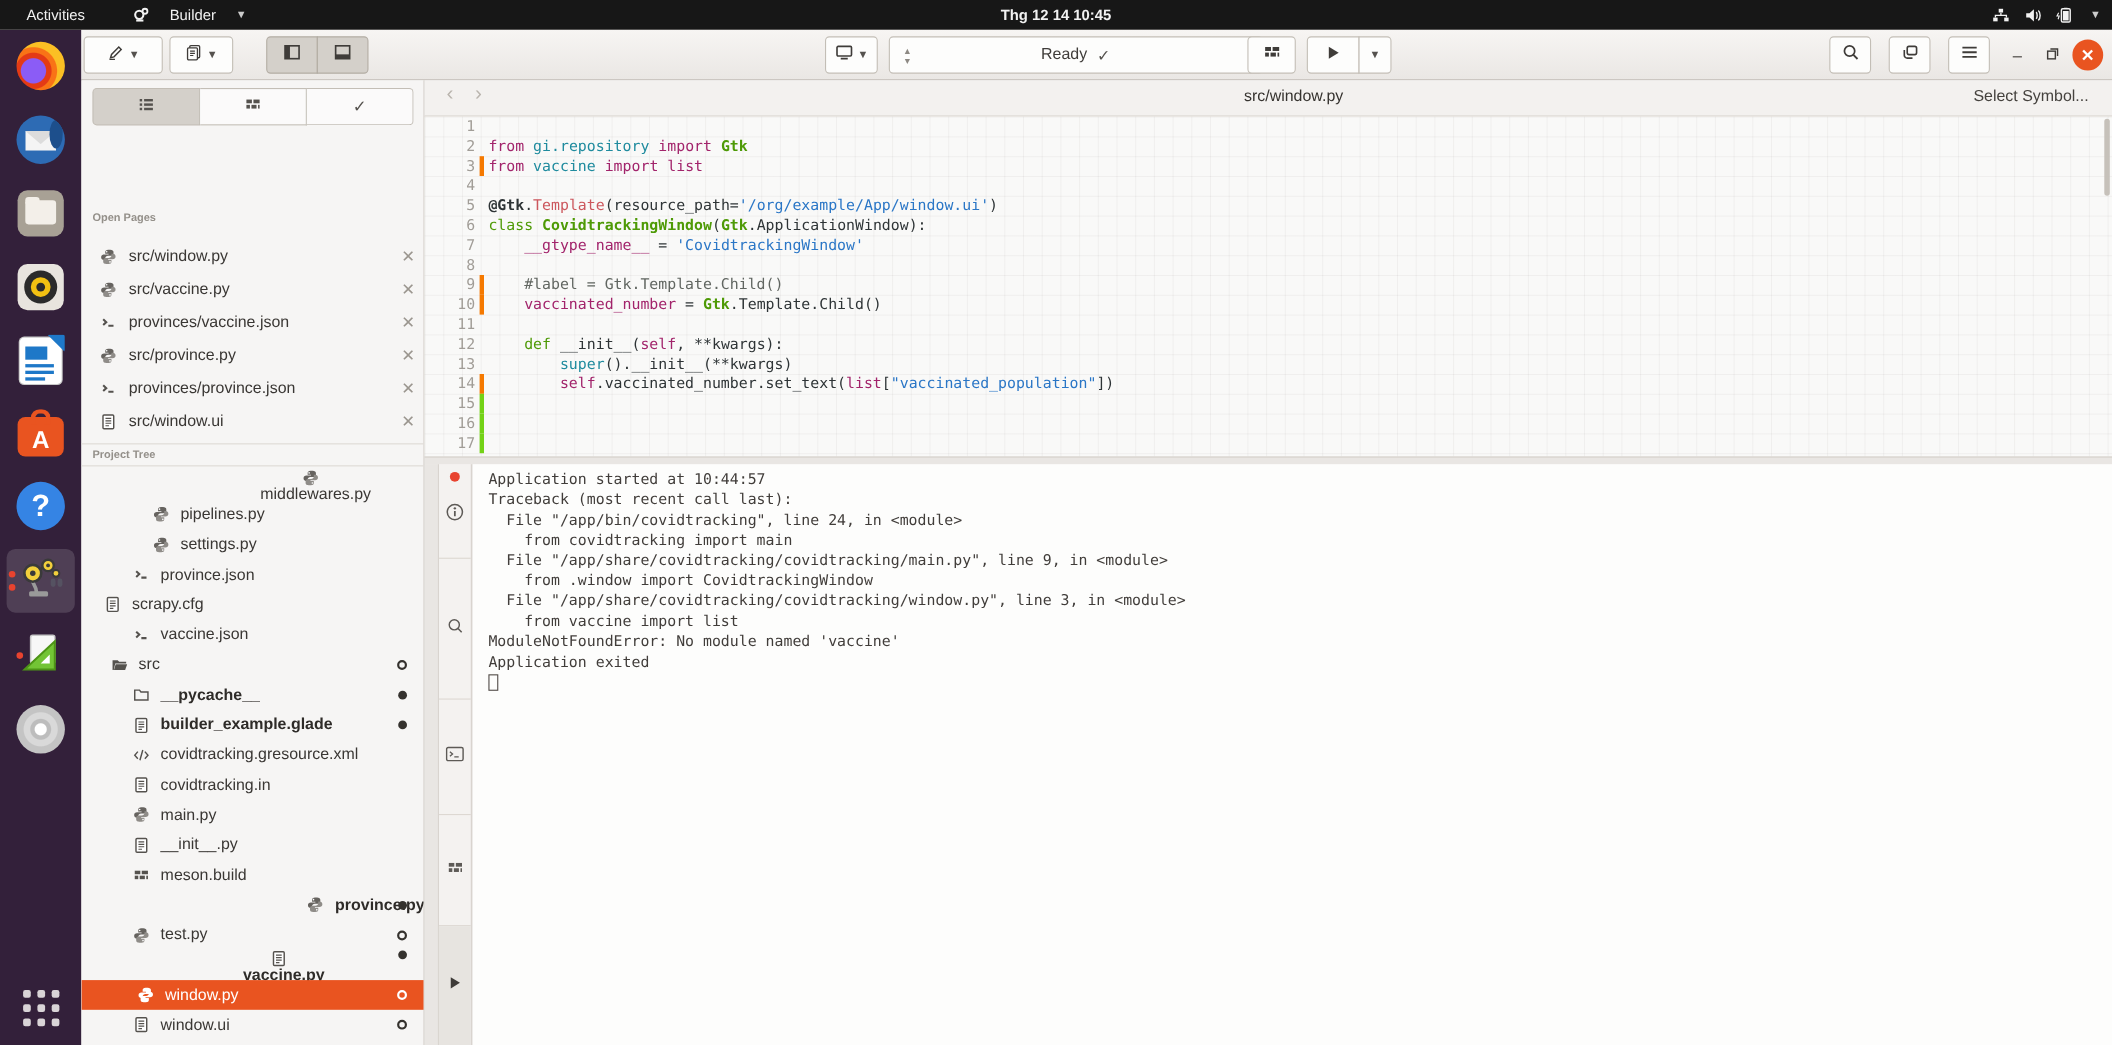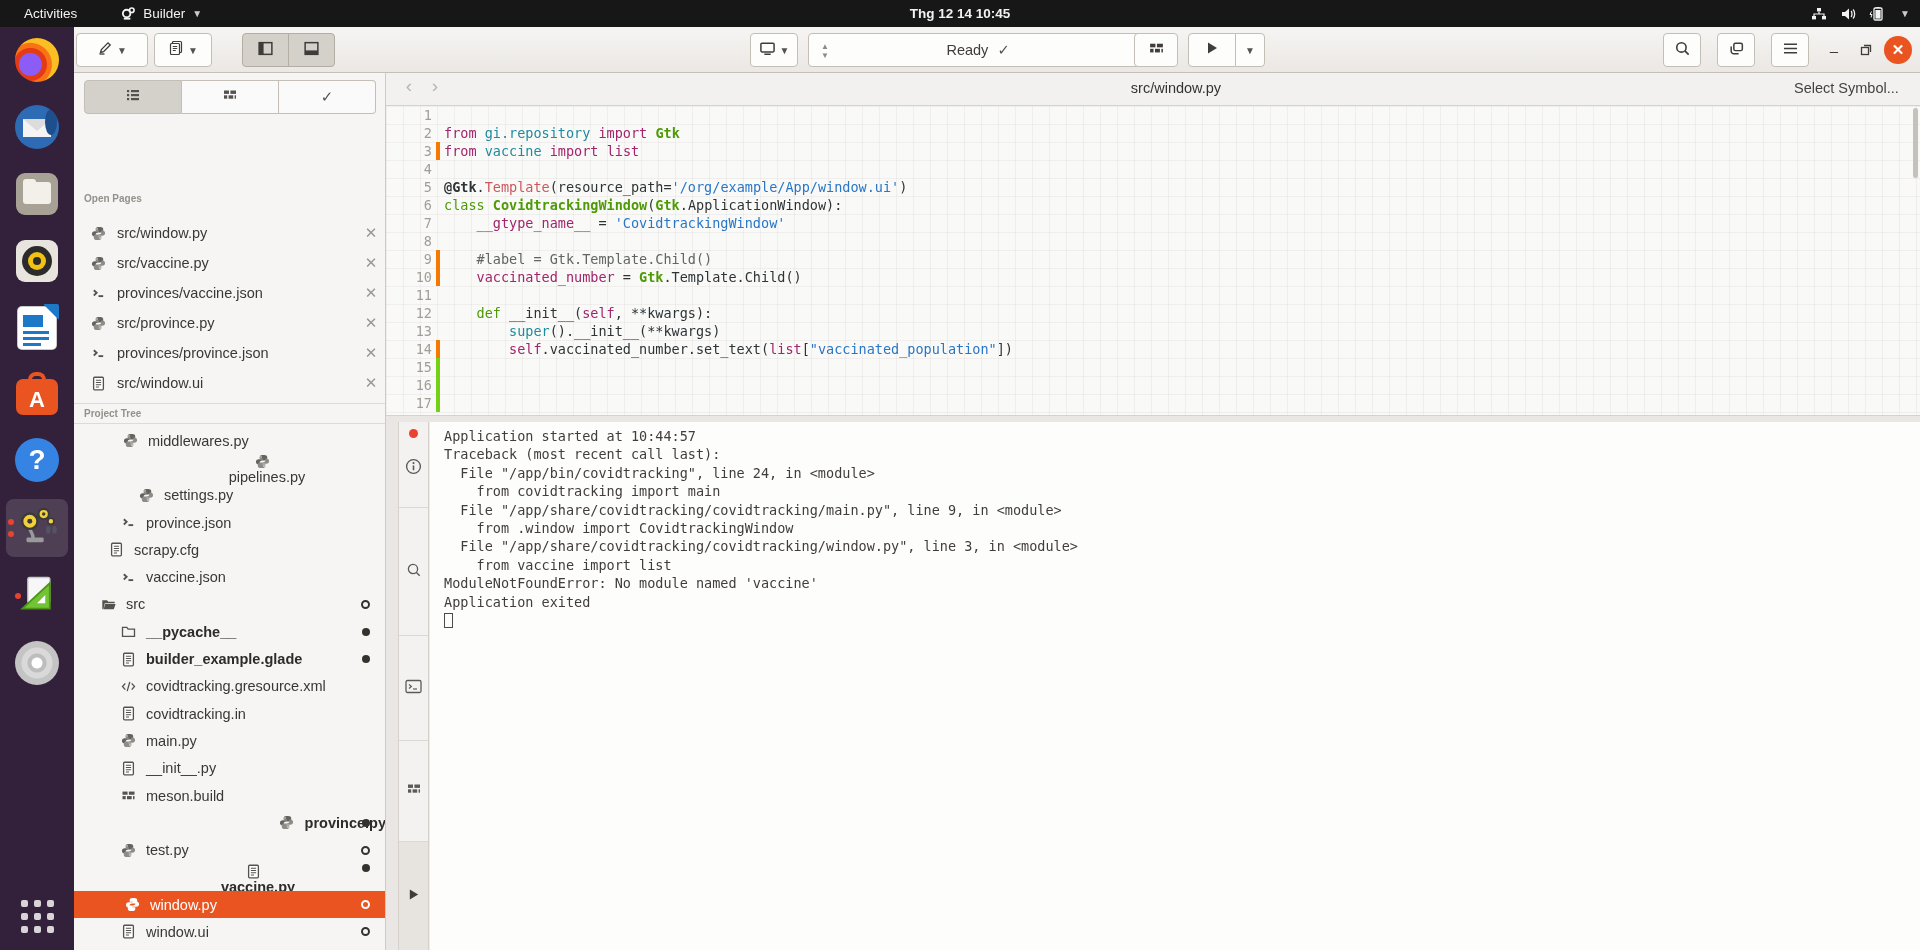--- a/index.html
+++ b/index.html
@@ -4,21 +4,21 @@
 <style>
   * { margin:0; padding:0; box-sizing:border-box; }
   html,body { width:1920px; height:950px; overflow:hidden; background:#edebe9;
               font-family:"Liberation Sans", sans-serif; }
 
   
   #shellbar { position:absolute; left:0; top:0; width:1920px; height:27px;
               background:#171717; color:#f2f2f2; font-size:13.5px; z-index:50;
               display:flex; align-items:center; }
   #activities { margin-left:14px; padding:0 10px; }
-  #appmenu { margin-left:34px; display:flex; align-items:center; gap:7px; }
+  #appmenu { margin-left:34px; display:flex; align-items:center; gap:18px; }
   #shell-clock { position:absolute; left:0; right:0; text-align:center; font-weight:bold; }
   #shell-status { position:absolute; right:10px; top:0; height:27px; display:flex; align-items:center; gap:13px; }
   .shell-ico svg { display:block; }
 
   
   #dock { position:absolute; left:0; top:27px; width:74px; height:923px;
           background:#33203a; }
   .dock-item { position:absolute; left:13px; width:48px; height:48px;
                display:flex; align-items:center; justify-content:center; }
   .dock-item.active-tile { left:6px; width:62px; height:58px; background:rgba(255,255,255,.14);
@@ -442,32 +442,32 @@
             <rect x="2.8" y="1.3" width="10.4" height="13.4" rx="1" fill="#fff" stroke="#55524e" stroke-width="1.4"></rect>
             <path d="M5.2 4.6h5.6M5.2 7h5.6M5.2 9.4h5.6M5.2 11.8h3.4" stroke="#55524e" stroke-width="1.1"></path>
           </svg>
         </span>
         <span class="lbl">src/window.ui</span>
         <span class="op-close">✕</span>
       </div>
     </div>
   <div class="side-heading" id="pt-heading">Project Tree</div>
   <div id="tree-list">
-      <div class="tree-row" style="padding-left: 48px;">
+      <div class="tree-row" style="padding-left: 104px; flex-direction: column;">
         <span class="ticon">
           <svg width="15" height="15" viewBox="0 0 16 16">
             <path fill="#66635f" d="M7.9 1C6 1 5 1.9 5 3.2V5h3.2v.7H3.8C2.2 5.7 1 6.7 1 8.4s1.2 2.7 2.8 2.7H5V9.4C5 7.9 6.2 7 7.7 7h3.1C12 7 13 6 13 4.8V3.2C13 1.9 11.8 1 9.9 1H7.9z"></path>
             <path fill="#8f8c88" d="M8.1 15c1.9 0 2.9-.9 2.9-2.2V11H7.8v-.7h4.4c1.6 0 2.8-1 2.8-2.7S13.8 4.9 12.2 4.9H11v1.7C11 8.1 9.8 9 8.3 9H5.2C4 9 3 10 3 11.2v1.6C3 14.1 4.2 15 6.1 15h2z"></path>
             <circle cx="6.4" cy="3.1" r=".8" fill="#fff"></circle>
             <circle cx="9.6" cy="12.9" r=".8" fill="#fff"></circle>
           </svg>
         </span>
         <span class="lbl">middlewares.py</span>
       </div>
-      <div class="tree-row" style="padding-left: 64px; flex-direction: column;">
+      <div class="tree-row" style="padding-left: 64px;">
         <span class="ticon">
           <svg width="15" height="15" viewBox="0 0 16 16">
             <path fill="#66635f" d="M7.9 1C6 1 5 1.9 5 3.2V5h3.2v.7H3.8C2.2 5.7 1 6.7 1 8.4s1.2 2.7 2.8 2.7H5V9.4C5 7.9 6.2 7 7.7 7h3.1C12 7 13 6 13 4.8V3.2C13 1.9 11.8 1 9.9 1H7.9z"></path>
             <path fill="#8f8c88" d="M8.1 15c1.9 0 2.9-.9 2.9-2.2V11H7.8v-.7h4.4c1.6 0 2.8-1 2.8-2.7S13.8 4.9 12.2 4.9H11v1.7C11 8.1 9.8 9 8.3 9H5.2C4 9 3 10 3 11.2v1.6C3 14.1 4.2 15 6.1 15h2z"></path>
             <circle cx="6.4" cy="3.1" r=".8" fill="#fff"></circle>
             <circle cx="9.6" cy="12.9" r=".8" fill="#fff"></circle>
           </svg>
         </span>
         <span class="lbl">pipelines.py</span>
       </div>
@@ -484,21 +484,21 @@
       </div>
       <div class="tree-row" style="padding-left: 46px;">
         <span class="ticon">
           <svg width="15" height="15" viewBox="0 0 16 16">
             <path d="M3 4.5l3 2.8-3 2.8" fill="none" stroke="#55524e" stroke-width="2"></path>
             <path d="M8 10.8h5" stroke="#55524e" stroke-width="2"></path>
           </svg>
         </span>
         <span class="lbl">province.json</span>
       </div>
-      <div class="tree-row" style="padding-left: 34px; align-items: center;">
+      <div class="tree-row" style="padding-left: 20px; align-items: center;">
         <span class="ticon">
           <svg width="15" height="15" viewBox="0 0 16 16">
             <rect x="2.8" y="1.3" width="10.4" height="13.4" rx="1" fill="#fff" stroke="#55524e" stroke-width="1.4"></rect>
             <path d="M5.2 4.6h5.6M5.2 7h5.6M5.2 9.4h5.6M5.2 11.8h3.4" stroke="#55524e" stroke-width="1.1"></path>
           </svg>
         </span>
         <span class="lbl">scrapy.cfg</span>
       </div>
       <div class="tree-row" style="padding-left: 46px;">
         <span class="ticon">

